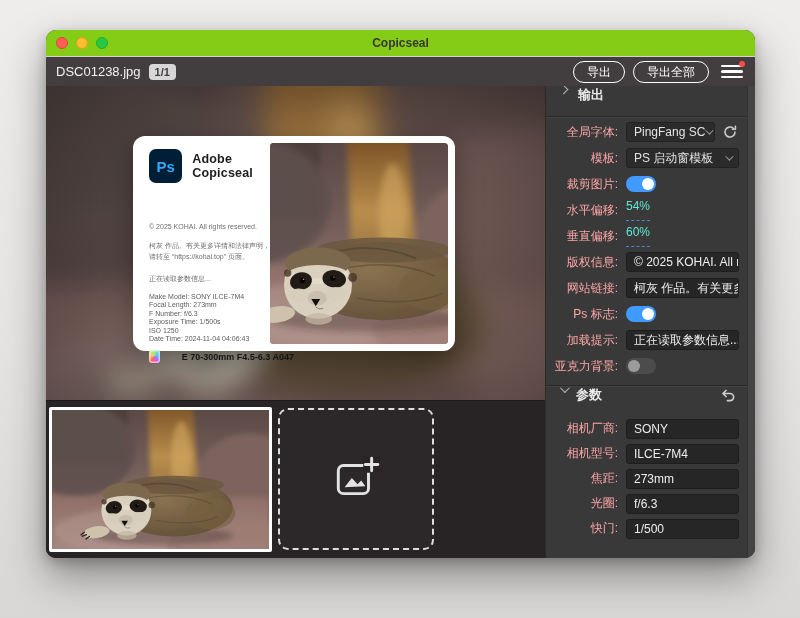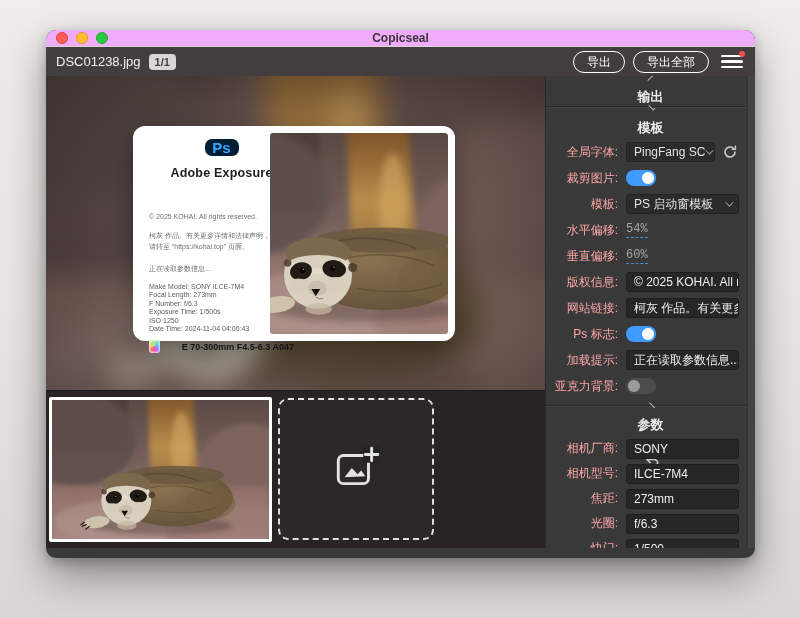--- a/index.html
+++ b/index.html
@@ -5,21 +5,21 @@
   * { margin:0; padding:0; box-sizing:border-box; }
   html,body { width:800px; height:618px; overflow:hidden;
     font-family:"Liberation Sans", sans-serif; }
   body { background:linear-gradient(180deg,#efedec 0%,#e6e4e3 55%,#d9d7d6 100%); position:relative; }
 
   .window { position:absolute; left:46px; top:30px; width:709px; height:528px;
     border-radius:10px; overflow:hidden; background:#39393a;
     box-shadow:0 18px 40px rgba(0,0,0,.38), 0 4px 12px rgba(0,0,0,.22); }
 
   
-  .titlebar { height:17px; background:#f0abfc; position:relative;
+  .titlebar { height:27px; background:#84cc16; position:relative;
     display:flex; align-items:center; justify-content:center;
     border-bottom:1px solid #d9d2d1; }
   .lights { position:absolute; left:10px; top:0; height:100%; display:flex; align-items:center; gap:8px; }
   .light { width:12px; height:12px; border-radius:50%; }
   .light.red { background:#ff5e56; border:1px solid #e0443c; }
   .light.yellow { background:#febc2e; border:1px solid #dfa023; }
   .light.green { background:#28c840; border:1px solid #1eae32; }
   .win-title { font-size:12px; font-weight:700; color:#3c3637; }
 
   
@@ -47,21 +47,21 @@
   .bgscene { position:absolute; left:-30px; top:-35px; width:560px; height:390px;
     filter:blur(13px) brightness(.93) saturate(.95); }
   .bgscene svg { width:100%; height:100%; }
   .vignette { position:absolute; inset:0;
     background:radial-gradient(ellipse at 52% 42%, rgba(0,0,0,0) 35%, rgba(15,8,10,.45) 100%); }
 
   
   .card { position:absolute; left:87px; top:50px; width:322px; height:215px;
     background:#ffffff; border-radius:12px; box-shadow:0 10px 28px rgba(0,0,0,.4); }
   .card-left { position:absolute; left:16px; top:13px; width:145px; }
-  .logo-row { display:flex; align-items:center; gap:10px; height:34px; margin-bottom:39px;flex-direction:column; }
+  .logo-row { display:flex; align-items:center; gap:10px; height:34px; margin-bottom:39px; }
   .ps-logo { width:34px; height:34px; border-radius:7px; background:#001e36;
     color:#31a8ff; font-weight:700; font-size:15px; display:flex;
     align-items:center; justify-content:center; }
   .app-name { font-size:12.5px; font-weight:700; color:#1d1d1d; letter-spacing:.2px; }
   .card-copy { font-size:7px; line-height:10px; color:#6e6e6e; margin-bottom:8px; }
   .card-notice { font-size:7px; line-height:11px; color:#6e6e6e; margin-bottom:12px; }
   .card-loading { font-size:7px; line-height:10px; color:#6e6e6e; margin-bottom:9px; }
   .card-meta { font-size:7px; line-height:8.4px; color:#5c5c5c; margin-bottom:7px; }
   .lens-row { display:flex; align-items:center; gap:6px; }
   .lens-icon { width:13px; height:13px; border-radius:3px;
@@ -79,22 +79,22 @@
   .thumb svg { width:100%; height:100%; display:block; }
   .add-tile { position:absolute; left:232px; top:7px; width:156px; height:142px;
     border:2px dashed #dedede; border-radius:10px; background:rgba(255,255,255,.02);
     display:flex; align-items:center; justify-content:center; cursor:pointer; }
 
   
   .panel { width:210px; background:#39393a; border-left:1px solid #2a2a2b;
     position:relative; color:#c9c5c5; overflow:hidden; }
   .gutter { position:absolute; right:0; top:0; bottom:0; width:8px; background:#444445;
     border-left:1px solid #343435; }
-  .sec-header { display:flex; align-items:center; gap:9px; height:30px; padding:0 14px;
-    color:#ececec; font-size:13px; font-weight:700; cursor:pointer;flex-direction:column; }
+  .sec-header { display:flex; gap:9px; height:30px; padding:0 14px;
+    color:#ececec; font-size:13px; font-weight:700; cursor:pointer; }
   .sec-header .spacer { flex:1; }
   .hr { height:1px; background:#2a2a2b; box-shadow:0 1px 0 rgba(255,255,255,.05); }
   .chev { width:7px; height:7px; border-right:1.8px solid #b9b5b5; border-bottom:1.8px solid #b9b5b5;
     display:inline-block; }
   .chev.right { transform:rotate(-45deg); margin-right:2px; }
   .chev.down { transform:rotate(45deg) translateY(-2px); }
   .rows { padding:2px 0 6px 0; }
   .row { display:flex; align-items:center; height:26px; padding-right:16px; }
   .row-label { width:80px; flex:none; text-align:right; padding-right:8px;
     color:#fca5a5; font-size:12px; white-space:nowrap; }
@@ -106,22 +106,22 @@
     transform:rotate(45deg) translateY(-2px); flex:none; }
   .icon-btn { width:18px; height:18px; margin-left:6px; flex:none; display:flex;
     align-items:center; justify-content:center; cursor:pointer; }
   .toggle { width:30px; height:16px; border-radius:9px; position:relative; cursor:pointer; flex:none; }
   .toggle.on { background:#3f9bff; }
   .toggle.on .knob { position:absolute; right:2px; top:2px; width:12px; height:12px;
     border-radius:50%; background:#ffffff; }
   .toggle.off { background:#4c4c4d; }
   .toggle.off .knob { position:absolute; left:2px; top:2px; width:12px; height:12px;
     border-radius:50%; background:#9b9b9b; }
-  .offset-link { color:#a3a3a3; font-size:12px; border-bottom:1px dashed rgba(79,163,255,.75);
-    padding-bottom:1px; cursor:pointer;font-family:Liberation Mono, monospace; }
+  .offset-link { color:#5eead4; font-size:12px; border-bottom:1px dashed rgba(79,163,255,.75);
+    padding-bottom:7px; cursor:pointer; }
   .tinput { flex:1; height:20px; background:#262627; border:1px solid #1e1e1f;
     border-radius:3px; padding:0 7px; line-height:18px; color:#efeeec; font-size:12px;
     white-space:nowrap; overflow:hidden; cursor:text; }
   .prow { height:25px; }
 
   .hidden-defs { position:absolute; width:0; height:0; overflow:hidden; }
 </style>
 </head>
 <body>
 
@@ -230,21 +230,21 @@
           <svg viewBox="0 0 400 300" preserveAspectRatio="xMidYMid slice">
               <use href="#scene"></use>
             </svg>
         </div>
         <div class="vignette"></div>
 
         <div class="card">
           <div class="card-left">
             <div class="logo-row">
               <div class="ps-logo">Ps</div>
-              <div class="app-name">Adobe Exposure</div>
+              <div class="app-name">Adobe Copicseal</div>
             </div>
             <div class="card-copy">© 2025 KOHAI. All rights reserved.</div>
             <div class="card-notice">
               <div>柯灰 作品。有关更多详情和法律声明，</div>
               <div>请转至 “https://kohai.top” 页面。</div>
             </div>
             <div class="card-loading">正在读取参数信息...</div>
             <div class="card-meta">
               <div>Make Model: SONY ILCE-7M4</div>
               <div>Focal Length: 273mm</div>
@@ -284,53 +284,49 @@
     </div>
 
     <div class="panel">
 
       <div class="sec-header">
         <span class="chev right"></span>
         <span>输出</span>
       </div>
       <div class="hr"></div>
 
-      <div class="sec-header">
-        <span class="chev down"></span>
-        <span>模板</span>
-      </div>
 
       <div class="rows">
         <div class="row">
           <span class="row-label">全局字体:</span>
           <div class="tselect">
             <span>PingFang SC</span>
             <span class="sel-chev"></span>
           </div>
           <span class="icon-btn">
             <svg width="14" height="14" viewBox="0 0 14 14" fill="none">
               <path d="M12 7 a5 5 0 1 1 -1.7 -3.75" stroke="#c9c9c9" stroke-width="1.6" stroke-linecap="round"></path>
               <path d="M12.4 1.2 V4.2 H9.4" stroke="#c9c9c9" stroke-width="1.6" stroke-linecap="round" stroke-linejoin="round"></path>
             </svg>
           </span>
         </div>
 
         <div class="row">
-          <span class="row-label">裁剪图片:</span>
-          <span class="toggle on">
-              <span class="knob"></span>
-            </span>
-        </div>
-
-        <div class="row">
           <span class="row-label">模板:</span>
           <div class="tselect">
             <span>PS 启动窗模板</span>
             <span class="sel-chev"></span>
           </div>
+        </div>
+
+        <div class="row">
+          <span class="row-label">裁剪图片:</span>
+          <span class="toggle on">
+              <span class="knob"></span>
+            </span>
         </div>
 
         <div class="row">
           <span class="row-label">水平偏移:</span>
           <span class="offset-link">54%</span>
         </div>
 
         <div class="row">
           <span class="row-label">垂直偏移:</span>
           <span class="offset-link">60%</span>

